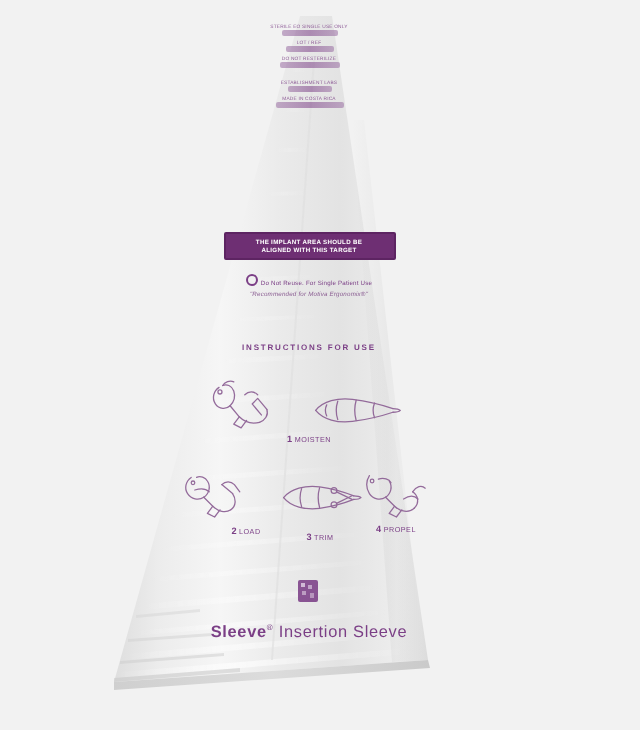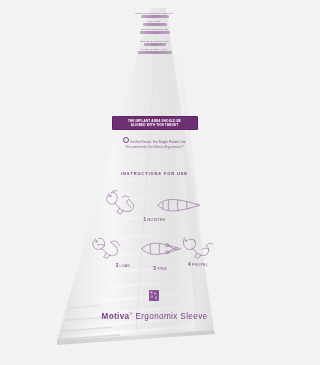--- a/index.html
+++ b/index.html
@@ -283,17 +283,17 @@
     </div>
   </div>
 
   <div class="step" style="left:175px;top:261px;width:46px;">
     <div class="cap">
       <b>4</b><span>PROPEL</span>
     </div>
   </div>
 
   <div class="brand">
-    <span class="bold">Motiva</span><sup>®</sup>
-    <span>Ergonomix Sleeve</span>
+    <span class="bold">Sleeve</span><sup>®</sup>
+    <span>Insertion Sleeve</span>
   </div>
 
 </div>
 
 </body></html>

